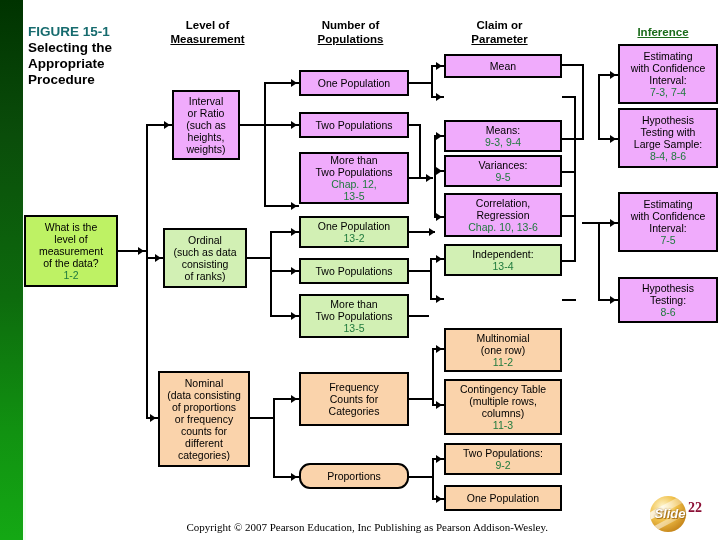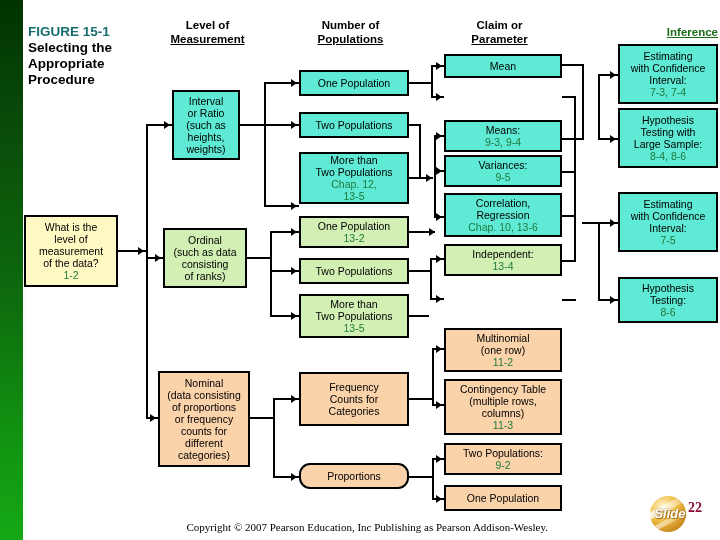--- a/index.html
+++ b/index.html
@@ -42,22 +42,22 @@
     position:absolute;
     border:2px solid #000000;
     box-sizing:border-box;
     display:flex;align-items:center;justify-content:center;
     text-align:center;
     font-size:10.5px;line-height:12px;
     color:#000000;
     padding:1px 2px;
   }
   .node span.ref{color:#1f7a3d;display:block;}
-  .yellow{background:#5eead4;}
-  .pink{background:#fef9c3;}
+  .yellow{background:#f0abfc;}
+  .pink{background:#bef264;}
   .greenbox{background:#d2f0b4;}
   .peach{background:#fad3ab;}
 
   
   .ln{position:absolute;background:#000000;}
   .hline{height:2px;}
   .vline{width:2px;}
   .arrow{
     position:absolute;width:0;height:0;
     border-top:4px solid transparent;
@@ -121,21 +121,21 @@
     <span class="u">Measurement</span>
   </div>
   <div class="colhead" style="left:288px;top:18px;width:125px;">
     <span>Number of</span>
     <span class="u">Populations</span>
   </div>
   <div class="colhead" style="left:437px;top:18px;width:125px;">
     <span>Claim  or</span>
     <span class="u">Parameter</span>
   </div>
-  <div class="colhead green" style="left:608px;top:25px;width:110px;text-align:right;">
+  <div class="colhead green" style="left:608px;top:25px;width:110px;">
     <span class="u">Inference</span>
   </div>
 
   <div class="node pink" style="left:24px;top:215px;width:94px;height:72px;">
     <div>
       <span>What is the</span><br>
       <span>level of</span><br>
       <span>measurement</span><br>
       <span>of the data?</span>
       <span class="ref">1-2</span>

